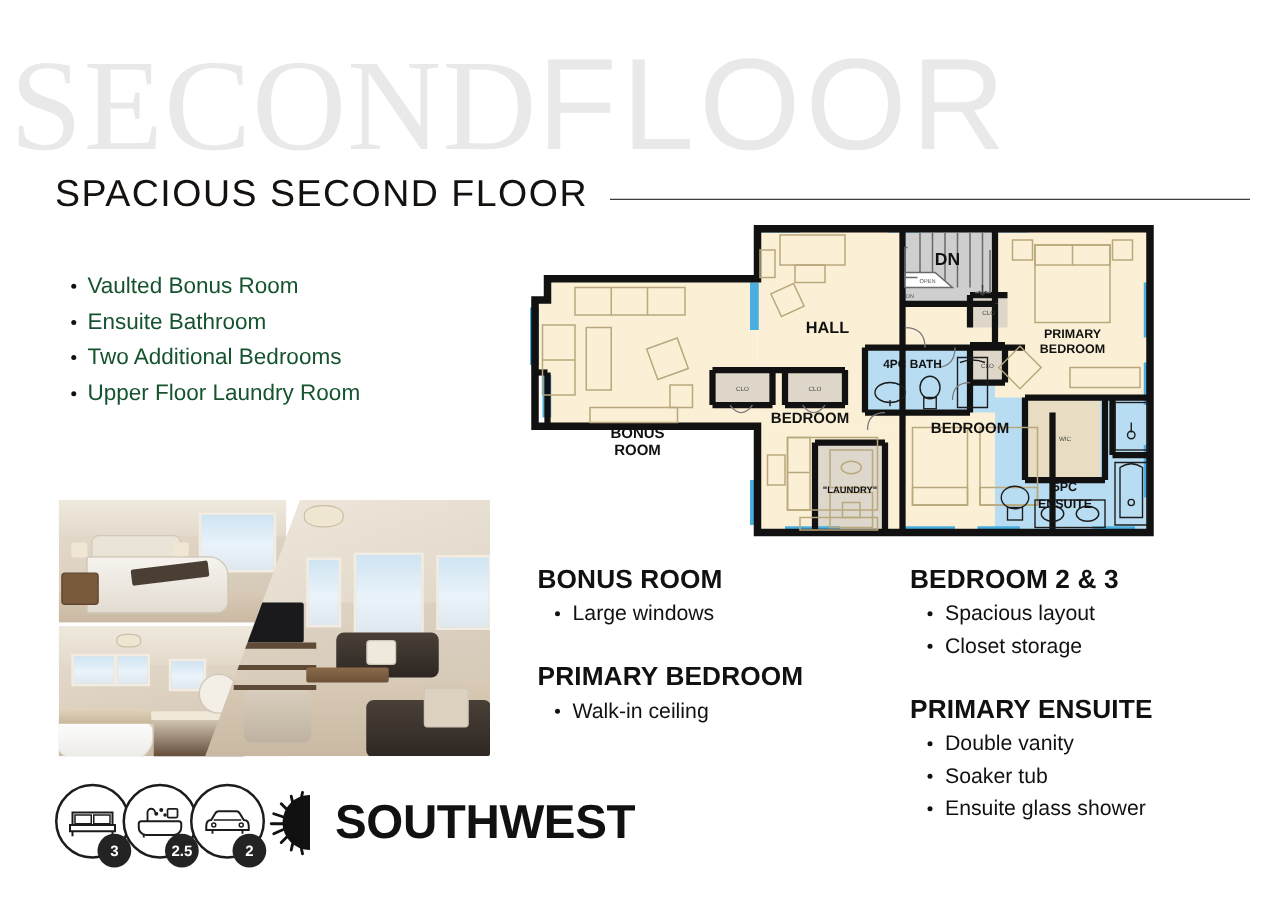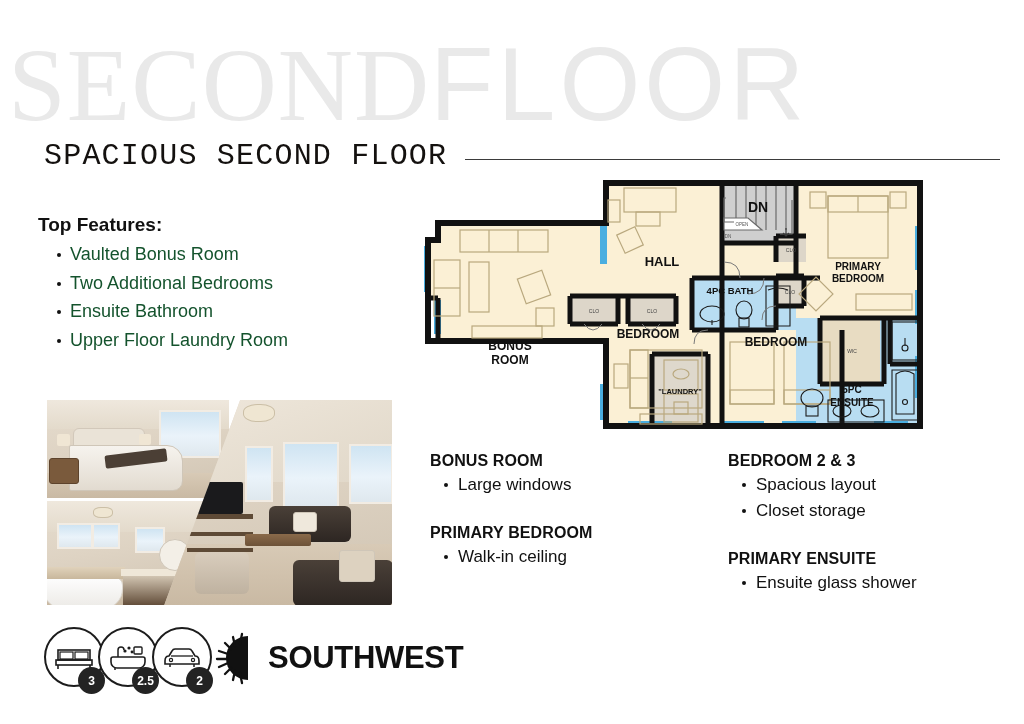--- a/index.html
+++ b/index.html
@@ -14,21 +14,21 @@
     position:absolute;left:8px;top:34px;width:1020px;height:100px;
     font-size:104px;line-height:100px;letter-spacing:1px;
     color:#e9e9e9;white-space:nowrap;user-select:none;
   }
   .wm-serif{font-family:"Liberation Serif",serif;font-weight:400;}
   .wm-sans{font-family:"Liberation Sans",sans-serif;font-weight:300;letter-spacing:4px;}
 
   
   .title-row{position:absolute;left:44px;top:139px;width:956px;display:flex;align-items:center;}
   .title-row h1{
-    margin:0;font-family:Liberation Mono, monospace;font-weight:400;
+    margin:0;font-family:Liberation Sans, sans-serif;font-weight:400;
     font-size:30px;letter-spacing:1.2px;color:#14110f;white-space:nowrap;
   }
   .title-rule{flex:1;height:1px;background:#3b3b3b;margin-left:18px;margin-top:6px;}
 
   
   .features{position:absolute;left:38px;top:214px;width:380px;}
   .features h2{margin:0 0 4px 0;font-size:19px;font-weight:bold;color:#111;}
   .features ul{margin:0;padding:0;list-style:none;}
   .features li{
     font-size:18px;color:#14532d;line-height:28.5px;padding-left:32px;position:relative;
@@ -68,55 +68,54 @@
   .badges{position:absolute;left:44px;top:627px;width:170px;height:72px;}
   .bcircle{position:absolute;width:56px;height:56px;border-radius:50%;
      border:2.5px solid #1c1c1c;background:#fff;}
   .bnum{position:absolute;width:27px;height:27px;border-radius:50%;
      background:#232323;color:#fff;font-size:12px;font-weight:bold;
      display:flex;align-items:center;justify-content:center;}
   .bicon{position:absolute;inset:0;display:flex;align-items:center;justify-content:center;}
 
   
   .logo{position:absolute;left:214px;top:630px;display:flex;align-items:center;}
-  .logo-text{font-size:31px;font-weight:bold;letter-spacing:-0.3px;color:#111;margin-left:2px;}
+  .logo-text{font-size:38px;font-weight:bold;letter-spacing:-0.3px;color:#111;margin-left:2px;}
 
   
   .plan{position:absolute;left:424px;top:178px;width:500px;height:270px;}
   .plan svg{display:block;}
 
   
   .desc{position:absolute;top:452px;}
   .desc.left{left:430px;width:290px;}
   .desc.right{left:728px;width:290px;}
-  .desc h3{margin:0 0 2px 0;font-size:16px;font-weight:bold;color:#111;letter-spacing:0.1px;}
+  .desc h3{margin:0 0 2px 0;font-size:21px;font-weight:bold;color:#111;letter-spacing:0.1px;}
   .desc ul{margin:0 0 26px 0;padding:0;list-style:none;}
   .desc li{font-size:17px;color:#111;line-height:26px;padding-left:28px;position:relative;}
   .desc li:before{content:"";position:absolute;left:14px;top:11px;width:4px;height:4px;border-radius:50%;background:#111;}
 </style>
 </head>
 <body>
 
 <div id="page">
 
   <div class="watermark">
     <span class="wm-serif">SECOND</span><span class="wm-sans">FLOOR</span>
   </div>
 
   <div class="title-row">
     <h1>SPACIOUS SECOND FLOOR</h1>
     <div class="title-rule"></div>
   </div>
 
   <div class="features">
-    <h2>Top Features:</h2>
     <ul>
       <li>Vaulted Bonus Room</li>
+      <li>Ensuite Bathroom</li>
       <li>Two Additional Bedrooms</li>
-      <li>Ensuite Bathroom</li>
       <li>Upper Floor Laundry Room</li>
     </ul>
   </div>
 
   <div class="collage">
 
     <div class="ph ph-bed">
       <div class="wall"></div>
         <div class="ceil"></div>
         <div class="floorp"></div>
@@ -449,17 +448,19 @@
   </div>
 
   <div class="desc right">
     <h3>BEDROOM 2 &amp; 3</h3>
     <ul>
       <li>Spacious layout</li>
       <li>Closet storage</li>
     </ul>
     <h3>PRIMARY ENSUITE</h3>
     <ul>
+      <li>Double vanity</li>
+      <li>Soaker tub</li>
       <li>Ensuite glass shower</li>
     </ul>
   </div>
 
 </div>
 
 </body></html>

